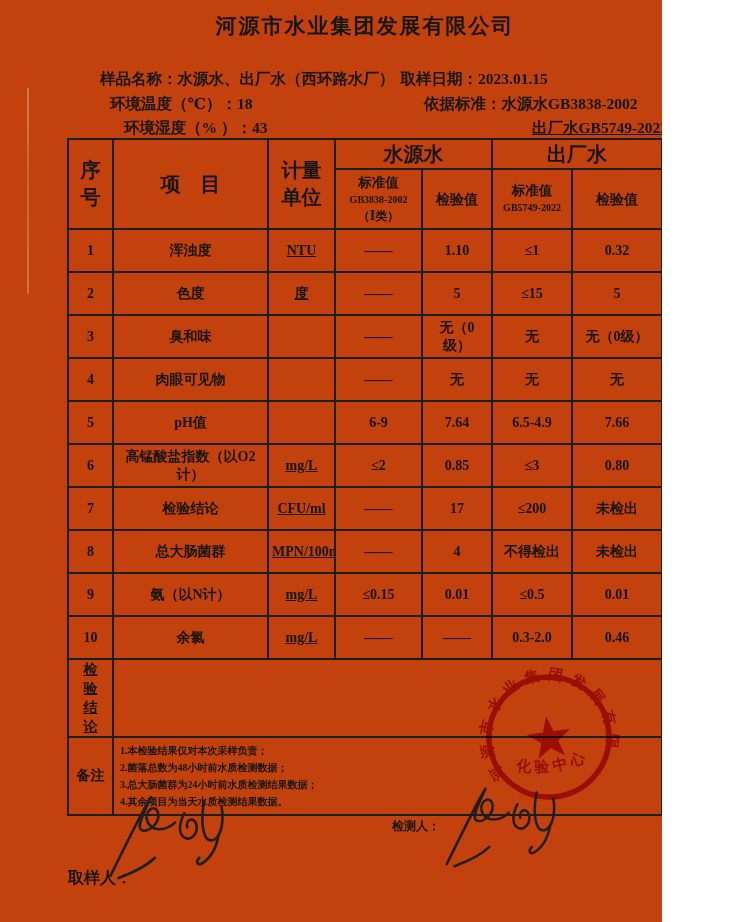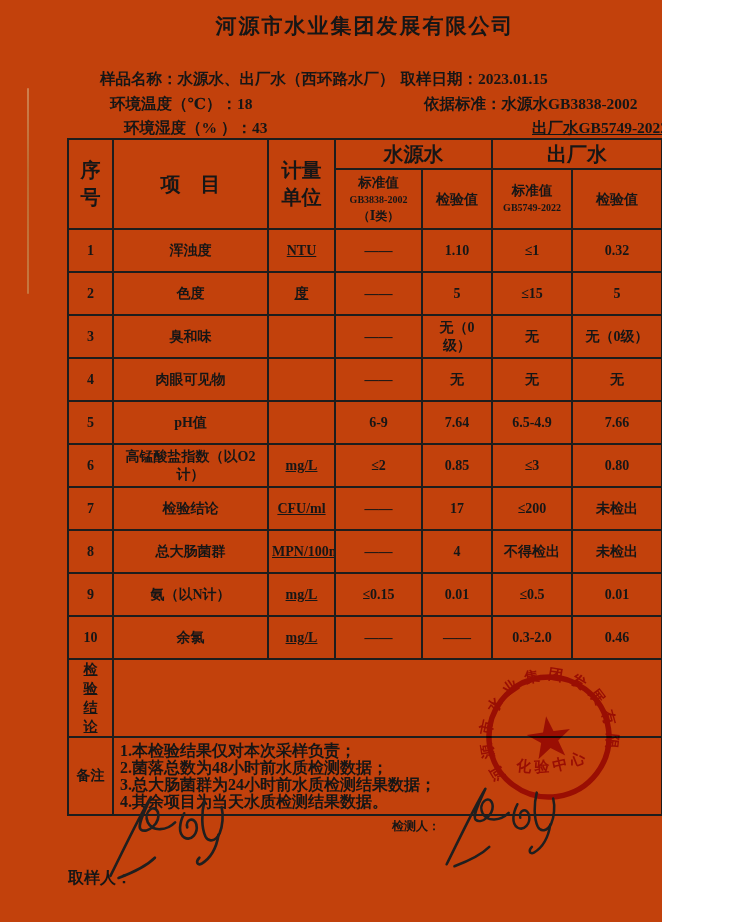--- a/index.html
+++ b/index.html
@@ -40,21 +40,21 @@
   tr.h1 th{height:28px;font-size:20px;}
   tr.h2 th{height:58px;line-height:17px;}
   .std-small{display:block;font-size:10px;font-weight:600;letter-spacing:0;}
   tr.dr td{height:41px;}
   td.item{text-align:left;padding-left:5px;font-size:13.5px;letter-spacing:0;}
   td.unitc{font-size:12.5px;letter-spacing:0;text-decoration:underline;}
   tr.concl td{height:68px;}
   tr.concl td.lbl{font-size:14px;line-height:19px;padding:0 9px;text-decoration:underline;}
   tr.rem td{height:76px;}
   tr.rem td.remc{text-align:left;vertical-align:middle;padding-left:6px;}
-  .rem-line{font-size:16px;font-weight:600;line-height:17px;white-space:nowrap;}
+  .rem-line{font-size:10px;font-weight:600;line-height:17px;white-space:nowrap;}
 
   
   .stamp{position:absolute;left:477px;top:665px;width:144px;height:144px;
     mix-blend-mode:multiply;opacity:.9;z-index:5;}
   .seal-ring{fill:#c5201b;font-family:"Liberation Serif","DejaVu Serif",serif;
     font-weight:700;font-size:15px;letter-spacing:7px;}
   .seal-center{fill:#c5201b;font-family:"Liberation Serif","DejaVu Serif",serif;
     font-weight:700;font-size:15px;letter-spacing:4px;}
 
   

